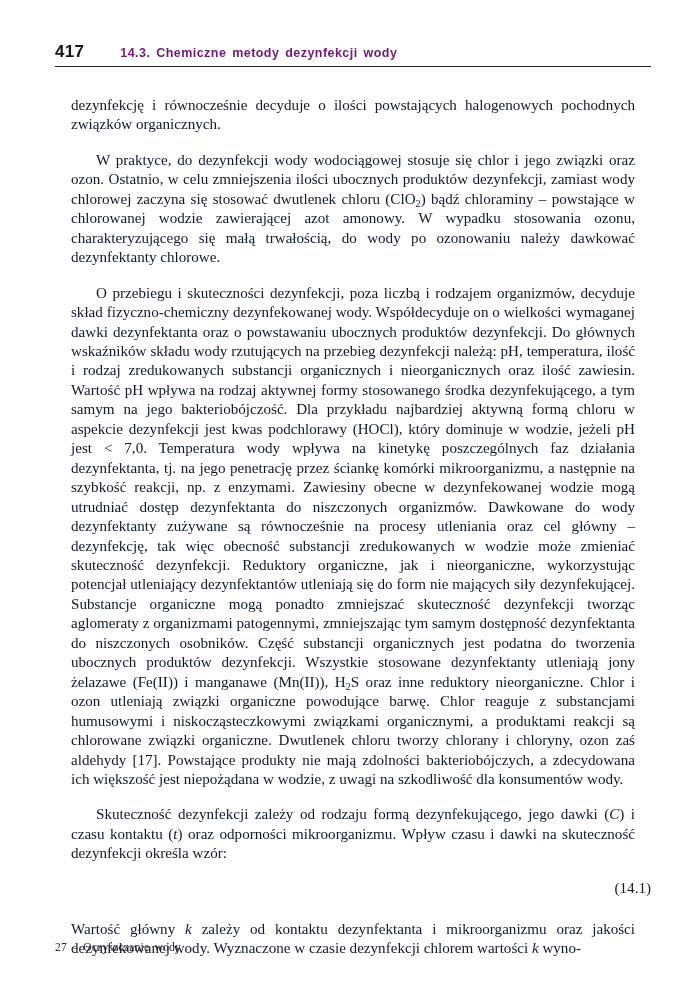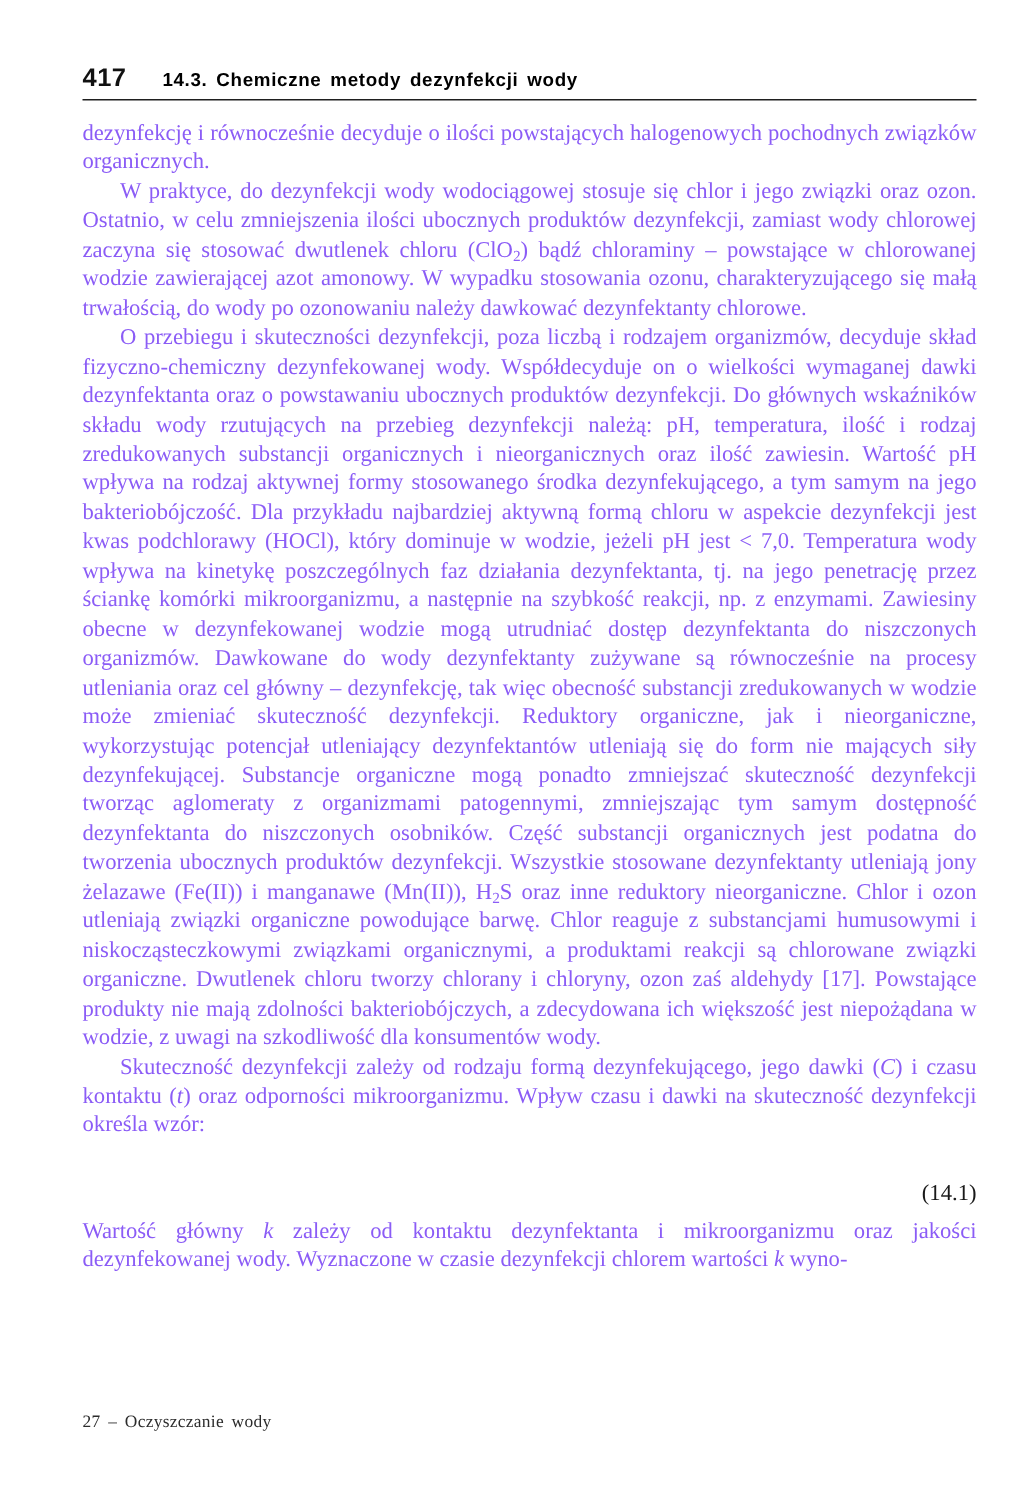--- a/index.html
+++ b/index.html
@@ -36,47 +36,47 @@
     letter-spacing: 0.3px;
     color: #111;
     text-align: right;
   }
   .running-title {
     font-family: "Liberation Sans", "DejaVu Sans", sans-serif;
     font-weight: bold;
     font-size: 12.5px;
     letter-spacing: 0.45px;
     word-spacing: 2px;
-    margin-left: 24px;
-    color: #000000;
+    margin-left: 36px;
+    color: #701a75;
   }
   .header-rule {
     position: absolute;
     left: 55px;
     top: 66px;
     width: 596px;
     height: 1px;
     background: #1f1f1f;
   }
 
   
   .textblock {
     position: absolute;
     left: 55px;
     top: 80px;
     width: 596px;
   }
   p.para {
-    margin: 0;
+    margin: 16px;
     font-size: 15.1px;
     line-height: 19.45px;
     text-align: justify;
     text-justify: inter-word;
     hyphens: none;
-    color: #8b5cf6;
+    color: #0f172a;
   }
   p.indent {
     text-indent: 25px;
   }
   sub {
     font-size: 0.68em;
     line-height: 0;
     vertical-align: -0.28em;
   }
   sup {
@@ -102,21 +102,21 @@
     font-size: 15.1px;
     font-style: italic;
     letter-spacing: 0.4px;
   }
   .equation-body .roman {
     font-style: normal;
   }
   .equation-number {
     position: absolute;
     right: 0;
-    top: 13px;
+    top: 0;
     font-size: 15.1px;
     font-style: normal;
   }
 
   
   .footer {
     position: absolute;
     left: 55px;
     top: 941px;
     font-size: 11.6px;

